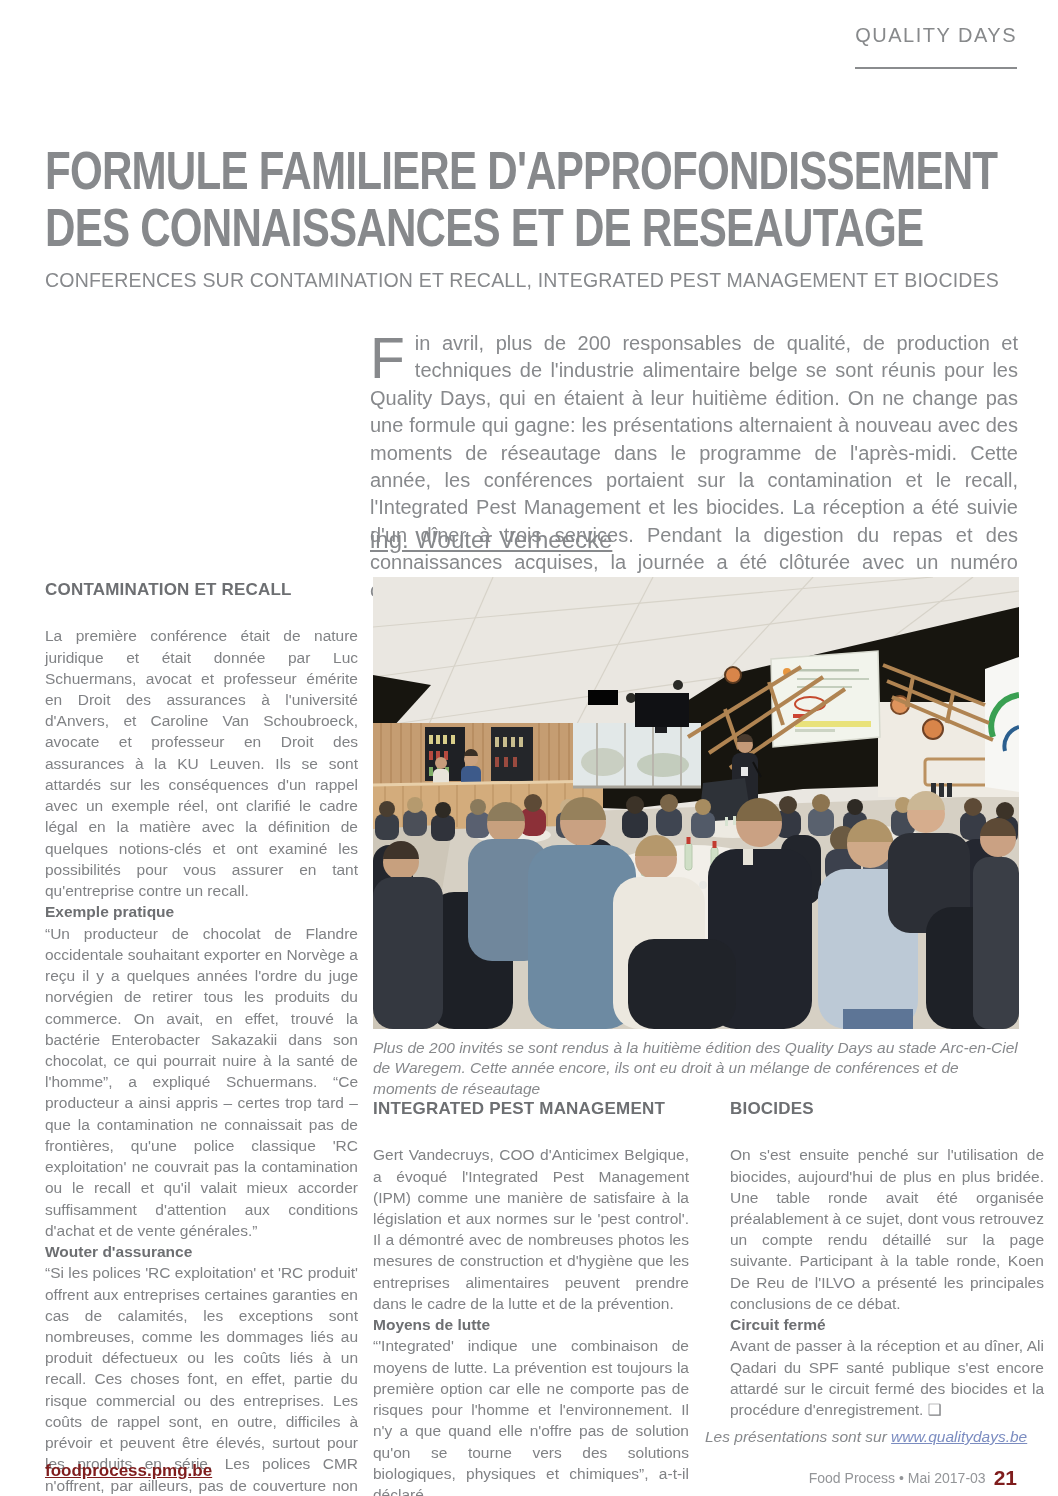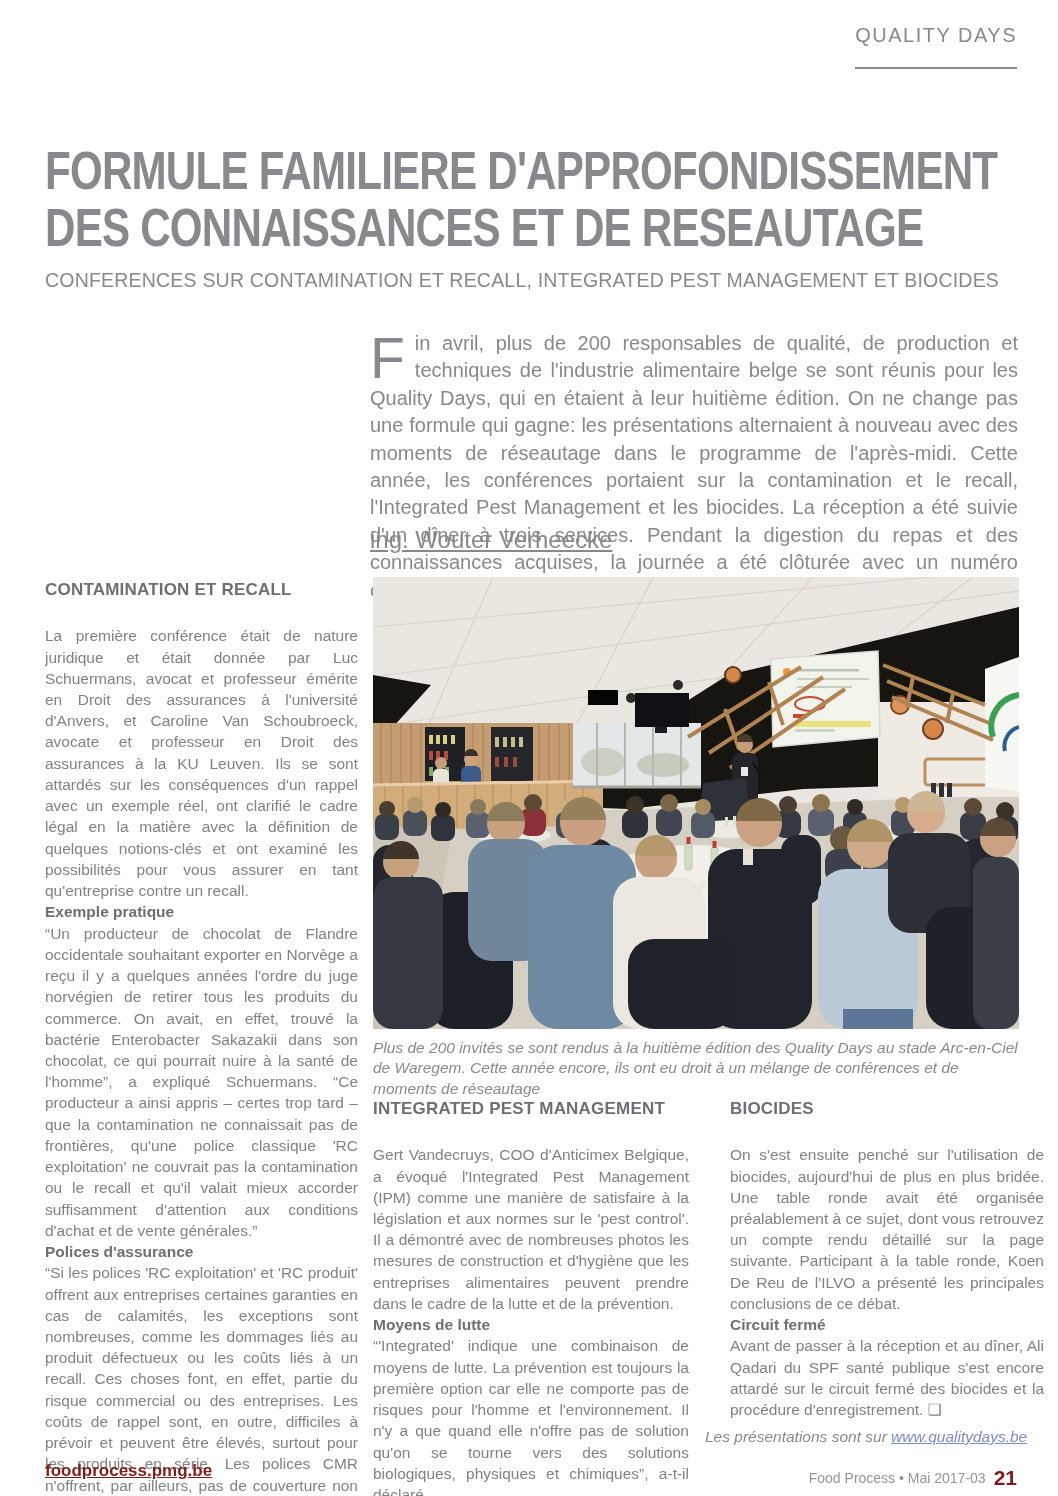--- a/index.html
+++ b/index.html
@@ -84,21 +84,21 @@
     </p>
   </div>
 
   <div class="author">ing. Wouter Verheecke</div>
 
   <div class="col-left bodycol">
     <h3 class="sec-h">CONTAMINATION ET RECALL</h3>
     <p>La première conférence était de nature juridique et était donnée par Luc Schuermans, avocat et professeur émérite en Droit des assurances à l'université d'Anvers, et Caroline Van Schoubroeck, avocate et professeur en Droit des assurances à la KU Leuven. Ils se sont attardés sur les conséquences d'un rappel avec un exemple réel, ont clarifié le cadre légal en la matière avec la définition de quelques notions-clés et ont examiné les possibilités pour vous assurer en tant qu'entreprise contre un recall.</p>
     <p class="sub-h">Exemple pratique</p>
     <p>“Un producteur de chocolat de Flandre occidentale souhaitant exporter en Norvège a reçu il y a quelques années l'ordre du juge norvégien de retirer tous les produits du commerce. On avait, en effet, trouvé la bactérie Enterobacter Sakazakii dans son chocolat, ce qui pourrait nuire à la santé de l'homme”, a expliqué Schuermans. “Ce producteur a ainsi appris – certes trop tard – que la contamination ne connaissait pas de frontières, qu'une police classique 'RC exploitation' ne couvrait pas la contamination ou le recall et qu'il valait mieux accorder suffisamment d'attention aux conditions d'achat et de vente générales.”</p>
-    <p class="sub-h">Polices d'assurance</p>
+    <p class="sub-h">Wouter d'assurance</p>
     <p>“Si les polices 'RC exploitation' et 'RC produit' offrent aux entreprises certaines garanties en cas de calamités, les exceptions sont nombreuses, comme les dommages liés au produit défectueux ou les coûts liés à un recall. Ces choses font, en effet, partie du risque commercial ou des entreprises. Les coûts de rappel sont, en outre, difficiles à prévoir et peuvent être élevés, surtout pour les produits en série. Les polices CMR n'offrent, par ailleurs, pas de couverture non plus. Une police contamination et recall est 'sur mesure', adaptée aux besoins du preneur d'assurance”, précise encore Caroline Van Schoubroeck.</p>
   </div>
 
   <div class="photo">
     <svg width="646" height="452" viewBox="0 0 646 452" xmlns="http://www.w3.org/2000/svg">
 
       <rect x="0" y="0" width="646" height="452" fill="#d6d0c4"></rect>
 
       <polygon points="0,0 646,0 646,218 0,242" fill="#eae7e1"></polygon>
       <g stroke="#d7d3c9" stroke-width="1.2">

